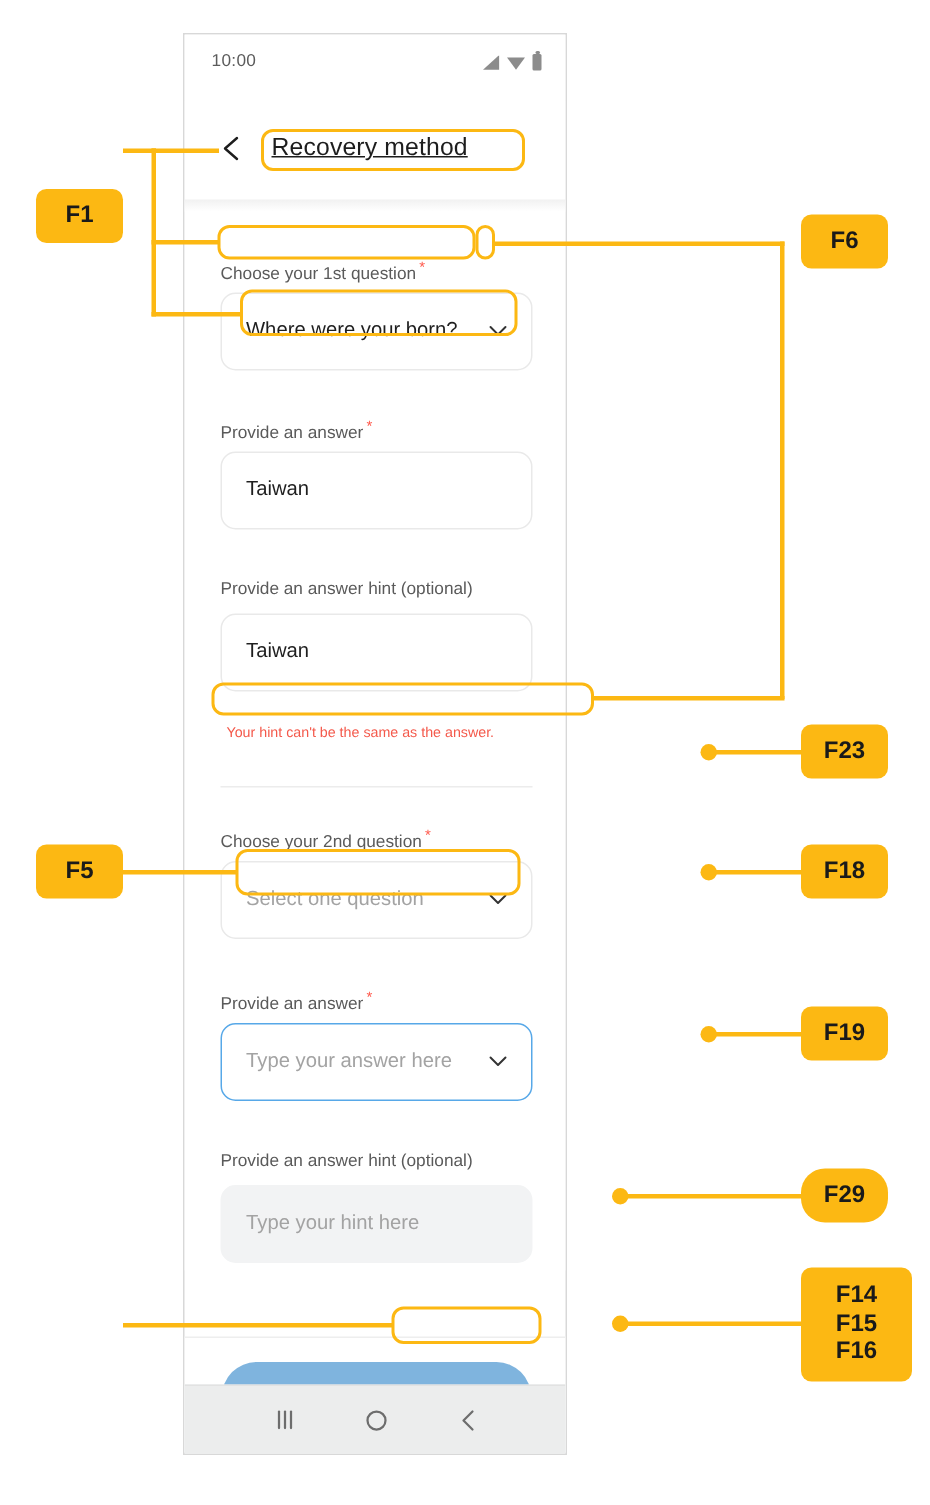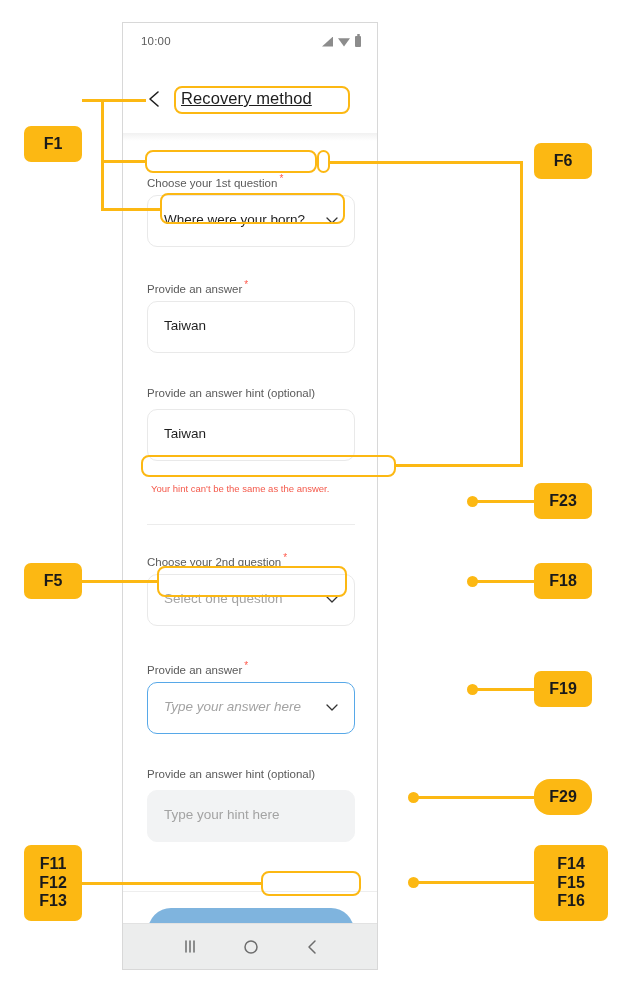--- a/index.html
+++ b/index.html
@@ -34,21 +34,21 @@
      background:linear-gradient(#f1f1f1,#fbfbfb 70%,#ffffff);}
 
   .lbl{position:absolute;font-size:11.5px;color:#5a5a5a;white-space:nowrap;}
   .lbl .req{color:#ff5a4d;font-size:10px;vertical-align:super;margin-left:2px;}
 
   .field{position:absolute;left:24px;width:208px;height:52px;box-sizing:border-box;
          border:1px solid #e9e9e9;border-radius:10px;background:#fff;}
   .field .val{position:absolute;left:16px;top:16px;font-size:13.5px;color:#1f1f1f;white-space:nowrap;}
   .field .ph{position:absolute;left:16px;top:16px;font-size:13.5px;color:#a3a3a3;white-space:nowrap;}
   .field.filled{background:#f2f3f4;border-color:#f2f3f4;}
-  .field.focus{border:1.4px solid #57a8e8;font-style:italic;}
+  .field.focus{border:1.4px solid #57a8e8;}
   .chev{position:absolute;right:16px;top:21px;width:12px;height:7px;}
   .chev svg{display:block;}
 
   .errmsg{position:absolute;font-size:9.5px;color:#f4594b;white-space:nowrap;}
   .divider{position:absolute;left:24px;width:208px;height:1px;background:#ececec;}
 
   
   #footer{position:absolute;left:0;top:868px;width:100%;height:76px;background:#fff;
           border-top:1px solid #eeeeee;}
   #nextbtn{position:absolute;left:25px;top:16px;width:206px;height:46px;border-radius:23px;
@@ -234,25 +234,20 @@
   <div class="tag" style="left:534px;top:671px;width:58px;height:36px;">
     <span>F19</span>
   </div>
 
   <div class="dot" style="left:408px;top:792px;"></div>
   <div class="ln lnh" style="left:414px;top:796px;width:120px;"></div>
   <div class="tag" style="left:534px;top:779px;width:58px;height:36px;border-radius:16px;">
     <span>F29</span>
   </div>
 
-  <div class="tag" style="left:24px;top:845px;width:58px;height:76px;">
-    <span>F11</span>
-    <span>F12</span>
-    <span>F13</span>
-  </div>
   <div class="ln lnh" style="left:82px;top:882px;width:180px;"></div>
   <div class="hl" style="left:261px;top:871px;width:100px;height:25px;"></div>
 
   <div class="dot" style="left:408px;top:877px;"></div>
   <div class="ln lnh" style="left:414px;top:881px;width:120px;"></div>
   <div class="tag" style="left:534px;top:845px;width:74px;height:76px;">
     <span>F14</span>
     <span>F15</span>
     <span>F16</span>
   </div>

